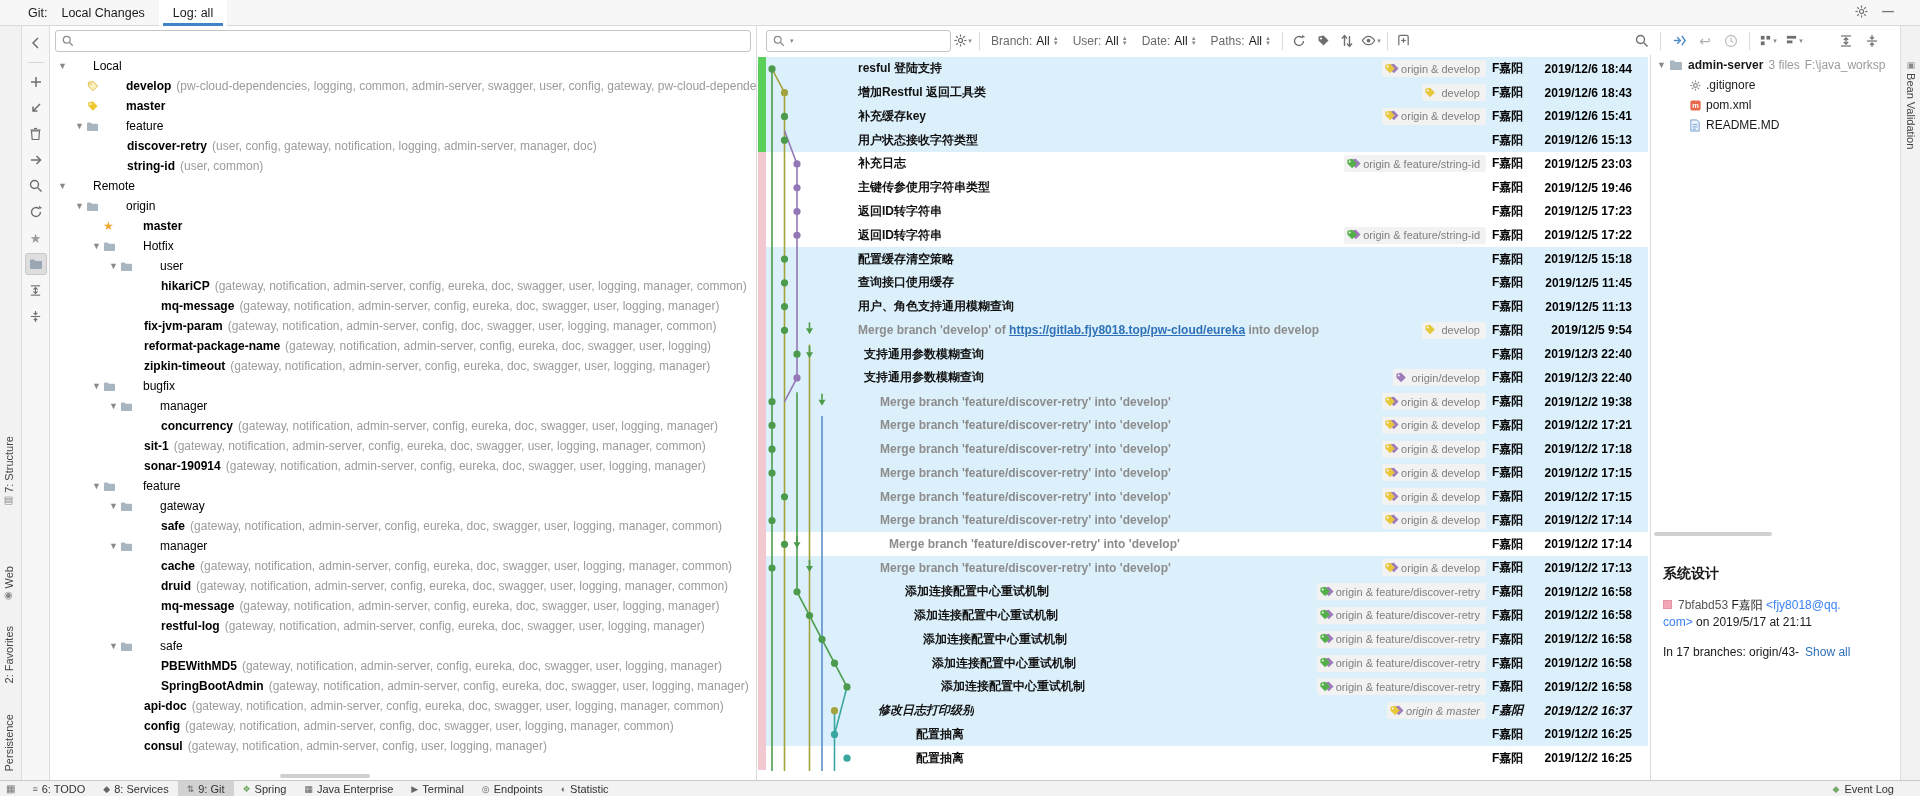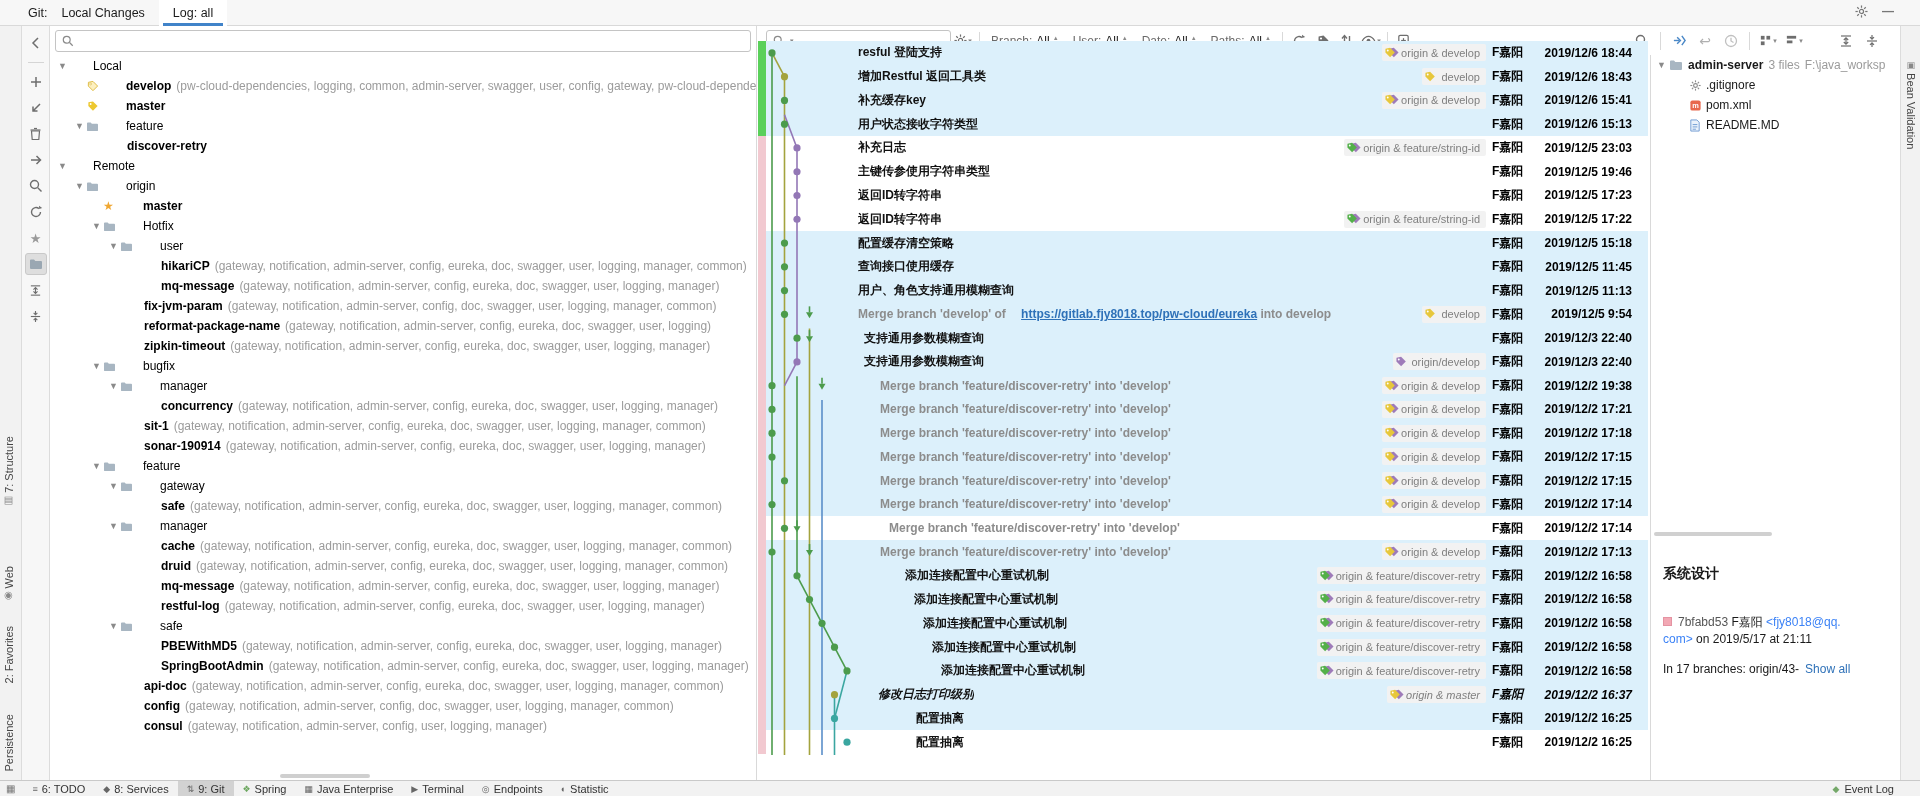--- a/index.html
+++ b/index.html
@@ -48,47 +48,47 @@
   .tb-ico { color:#6e6e6e; display:flex; align-items:center; justify-content:center; width:24px; height:22px; }
   .tb-sep { width:1px; height:18px; background:#d9d9d9; margin:0 4px; }
   .filter { display:flex; align-items:center; color:#454545; margin:0 7px; font-size:12px; }
   .filter .fname { color:#6a6a6a; margin-right:4px; }
   .filter .fval { color:#1a1a1a; }
   .updn { display:inline-flex; flex-direction:column; margin-left:3px; color:#8a8a8a; font-size:6px; line-height:5px; }
   #tb-right { position:absolute; right:4px; top:0; height:29px; display:flex; align-items:center; gap:2px; }
   .drop::after { content:"▾"; font-size:7px; color:#8a8a8a; margin-left:1px; vertical-align:bottom; }
 
   
-  #log-table { position:absolute; left:758px; top:41px; width:890px; bottom:16px; background:#fff; overflow:hidden; }
+  #log-table { position:absolute; left:758px; top:57px; width:890px; bottom:16px; background:#fff; overflow:hidden; }
   #root-stripe { position:absolute; left:0; top:0; width:8px; height:100%; z-index:3; }
   #root-stripe .seg { position:absolute; left:0; width:8px; }
   #commit-rows { position:relative; }
   .crow { position:relative; display:flex; align-items:center; width:100%; overflow:hidden; }
   .crow.sel { background:#dcf0fb; }
   .cmsg { font-weight:bold; color:#111; white-space:nowrap; overflow:hidden; flex:0 1 auto; }
   .cmsg.gray { color:#8c8c8c; }
-  .cmsg a { color:#2e71b8; text-decoration:underline;margin-left:12px; }
+  .cmsg a { color:#2e71b8; text-decoration:underline; }
   .cflex { flex:1 1 0; min-width:12px; }
   .chip { flex:none; display:inline-flex; align-items:center; height:17px; background:#f2f2f2; border-radius:2px; padding:0 6px 0 2px; font-size:11px; color:#7f7f7f; margin-right:6px; white-space:nowrap; }
   .chip svg { margin-right:2px; }
   .cauthor { flex:none; width:52px; font-weight:bold; color:#000; font-size:12px; }
   .cdate { flex:none; width:104px; text-align:right; padding-right:16px; font-weight:bold; color:#000; font-size:12px; }
   #graph-svg { position:absolute; left:0; top:0; z-index:2; pointer-events:none; }
 
   
   #details { position:absolute; left:1650px; top:55px; width:250px; bottom:16px; background:#fff; border-left:1px solid #d9d9d9; overflow:hidden; }
   .dfile-head { display:flex; align-items:center; height:20px; padding-left:6px; white-space:nowrap; overflow:hidden; }
   .dfile-head .arrow { color:#8a8a8a; font-size:9px; width:12px; }
   .dfile-head .rname { font-weight:bold; margin:0 5px; }
   .dfile-head .rgray { color:#9b9b9b; margin-right:5px; }
   .dfile { display:flex; align-items:center; height:20px; padding-left:38px; white-space:nowrap; }
   .dfile .fico { width:17px; display:flex; align-items:center; }
   #detail-hscroll { position:absolute; left:3px; top:477px; width:118px; height:4px; background:#d0d0d0; border-radius:2px; }
   #commit-meta { position:absolute; left:0; top:500px; right:0; padding:10px 12px; font-size:12px; }
-  #commit-title { font-size:14px; font-weight:bold; color:#1a1a1a; margin-bottom:31px; }
+  #commit-title { font-size:14px; font-weight:bold; color:#1a1a1a; margin-bottom:14px; }
   #commit-author-line { line-height:17px; color:#1a1a1a; }
   #commit-author-line .root-dot { display:inline-block; width:9px; height:9px; background:#f2a8b4; border:1px solid #e493a2; margin-right:6px; }
   #commit-author-line .hash { color:#555; }
   #commit-author-line .mail { color:#3b82f6; }
   #branches-line { margin-top:14px; color:#1a1a1a; }
   #branches-line .showall { color:#2e71b8; margin-left:6px; }
 
   
   #statusbar { position:absolute; left:0; bottom:0; width:1920px; height:16px; background:#f2f2f2; border-top:1px solid #c9c9c9; display:flex; align-items:center; font-size:11px; color:#333; }
   #statusbar .sq { margin:0 8px 0 6px; color:#777; font-size:10px; }
@@ -241,20 +241,26 @@
         <span class="t-ico">
           <svg width="13" height="11" viewBox="0 0 14 12">
             <path d="M1 2.5 Q1 1.5 2 1.5 L5 1.5 L6.3 3 L12 3 Q13 3 13 4 L13 10 Q13 11 12 11 L2 11 Q1 11 1 10 Z" fill="#a8b6c2"></path>
           </svg>
         </span>
         <span class="nm">feature</span>
       </div>
       <div class="tree-row" style="padding-left: 40px;">
         <span class="spacer"></span>
         <span class="nm b">discover-retry</span>
+        <span class="dt">(user, config, gateway, notification, logging, admin-server, manager, doc)</span>
+      </div>
+      <div class="tree-row" style="padding-left: 40px;">
+        <span class="spacer"></span>
+        <span class="nm b">string-id</span>
+        <span class="dt">(user, common)</span>
       </div>
       <div class="tree-row" style="padding-left: 6px;">
         <span class="arrow">▼</span>
         <span class="nm">Remote</span>
       </div>
       <div class="tree-row" style="padding-left: 23px;">
         <span class="arrow">▼</span>
         <span class="t-ico">
           <svg width="13" height="11" viewBox="0 0 14 12">
             <path d="M1 2.5 Q1 1.5 2 1.5 L5 1.5 L6.3 3 L12 3 Q13 3 13 4 L13 10 Q13 11 12 11 L2 11 Q1 11 1 10 Z" fill="#a8b6c2"></path>

